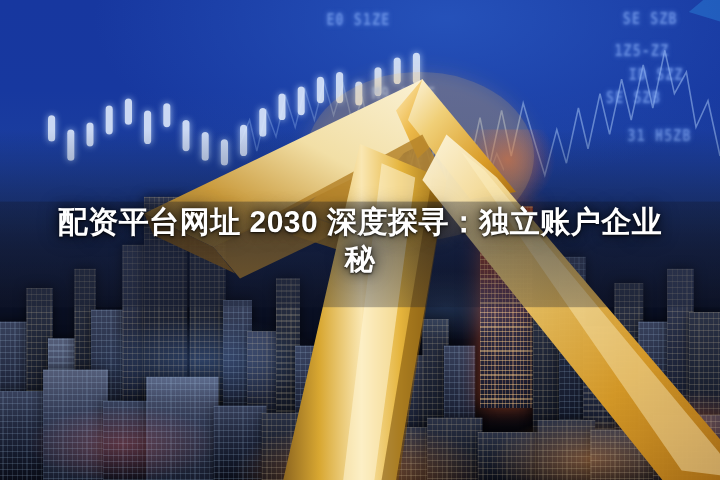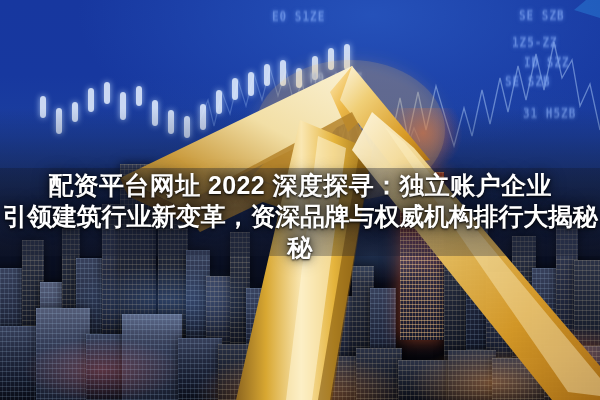--- a/index.html
+++ b/index.html
@@ -336,18 +336,17 @@
       <path d="M 372,112 L 414,148 L 600,366 L 600,400 L 552,400 L 352,150 Z" fill="url(#gradFaceR)" opacity="0.96"></path>
       <path d="M 384,126 L 404,142 L 600,378 L 600,396 L 568,392 Z" fill="rgba(255,244,206,0.40)"></path>
 
       <path d="M 586,0 L 600,0 L 600,18 L 574,10 Z" fill="rgba(40,120,210,0.55)"></path>
     </svg>
   </div>
 
   <div class="textband"></div>
 
   <div class="headline">
-    <div class="l1">配资平台网址 2022 深度探寻：独立账户企业</div>
-    <div class="l2">引领建筑行业新变革，资深品牌与权威机构排行大揭秘</div>
+    <div class="l1">配资平台网址 2030 深度探寻：独立账户企业</div>
     <div class="l3">秘</div>
   </div>
 
 </div>
 
 </body></html>

